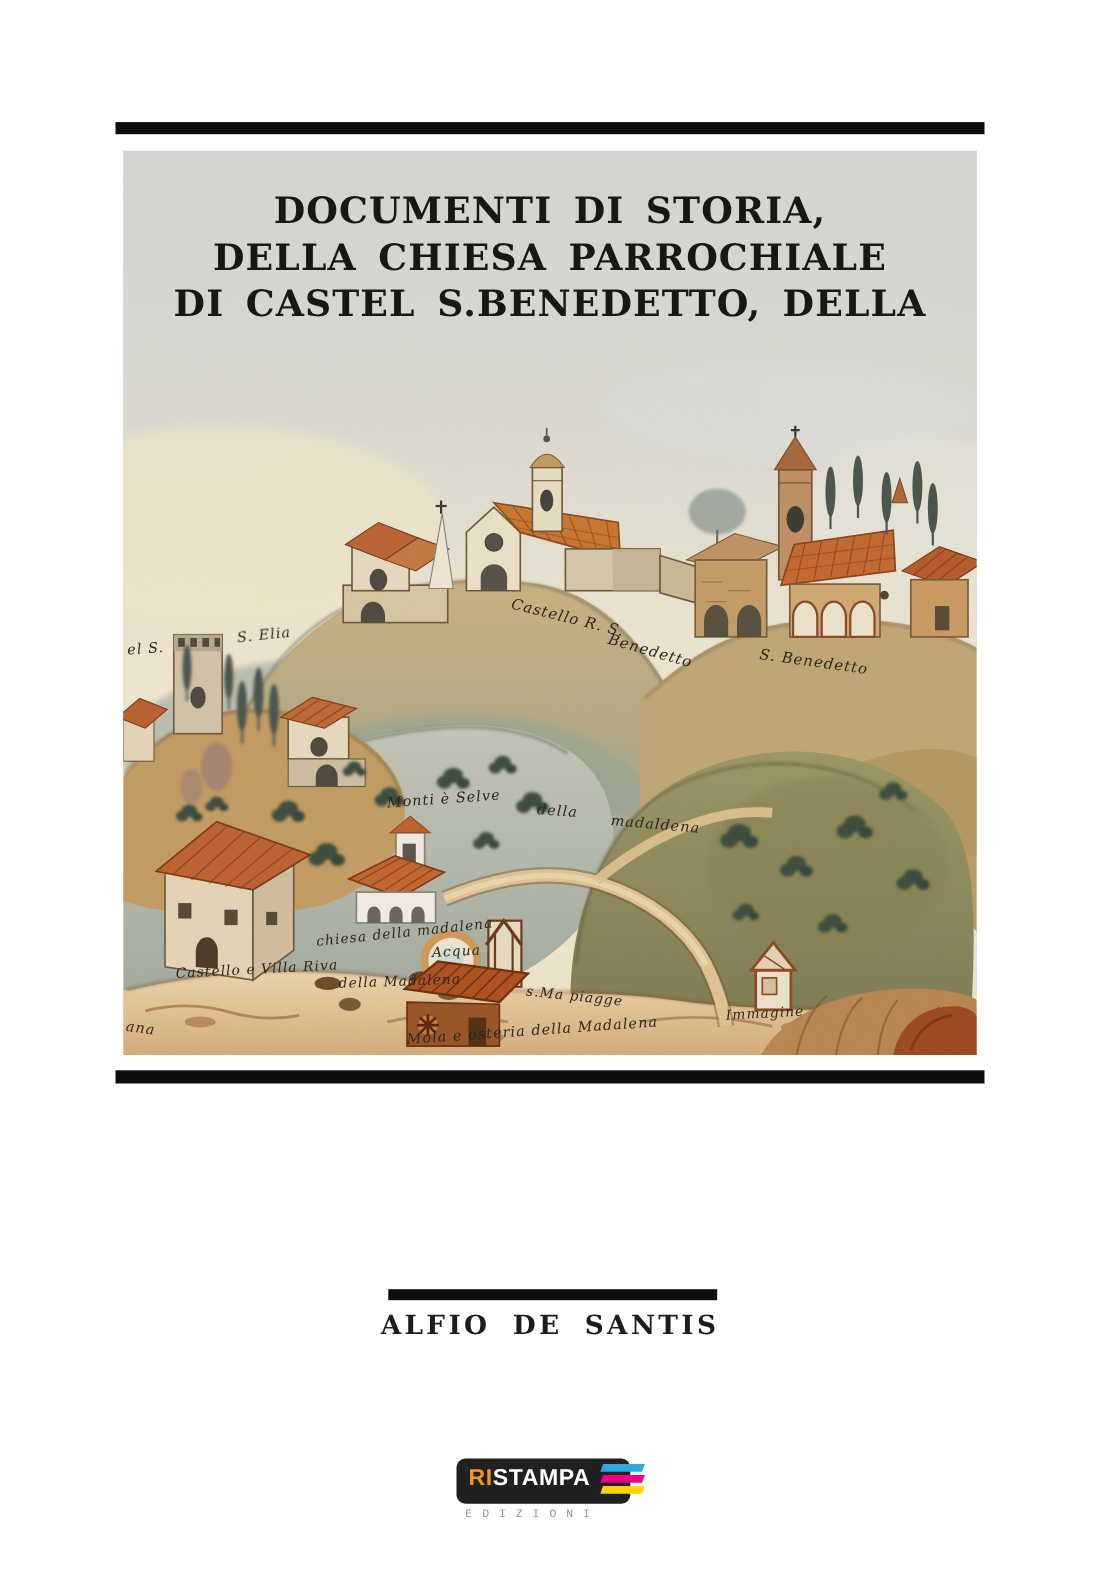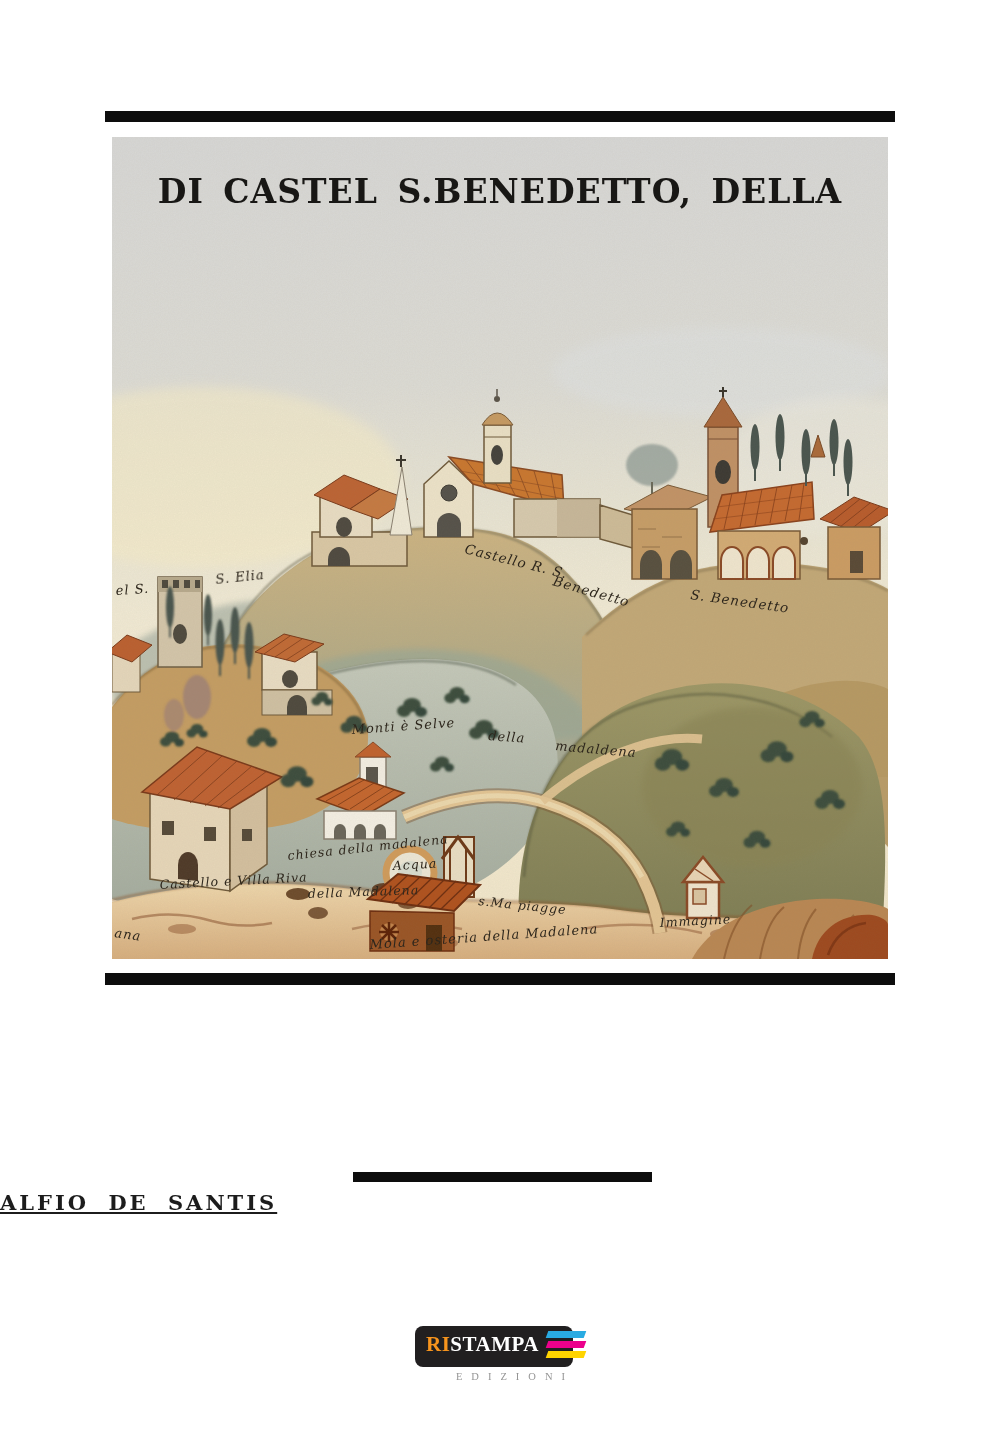--- a/index.html
+++ b/index.html
@@ -11,37 +11,37 @@
   .rule-bottom{left:105px;top:973px;width:790px;height:12px;}
 
   .cover{position:absolute;left:112px;top:137px;width:776px;height:822px;overflow:hidden;background:#d8d8d6;}
   .cover svg{position:absolute;left:0;top:0;display:block;}
 
   .title{position:absolute;left:0;top:34px;width:776px;text-align:center;
          font-family:"DejaVu Serif",serif;font-weight:700;font-size:33px;line-height:42px;
          letter-spacing:1px;word-spacing:7px;color:#181715;}
 
   .author-rule{position:absolute;left:353px;top:1172px;width:299px;height:10px;background:#0d0d0d;}
-  .author-name{position:absolute;left:0;top:1190px;width:1000px;
-         font-family:"DejaVu Serif",serif;font-weight:700;font-size:21px;letter-spacing:3px;
-         word-spacing:9px;color:#1c1c1c;text-decoration:underline;}
+  .author-name{position:absolute;left:0;top:1190px;width:1000px;text-align:center;
+         font-family:"DejaVu Serif",serif;font-weight:700;font-size:24px;letter-spacing:3px;
+         word-spacing:9px;color:#1c1c1c;}
 
   .publisher{position:absolute;left:404px;top:1326px;width:200px;height:64px;}
   .logo-box{position:absolute;left:11px;top:0;width:158px;height:41px;background:#211f20;border-radius:8px;}
-  .logo-text{position:absolute;left:11px;top:6px;font-family:Liberation Serif, serif;
+  .logo-text{position:absolute;left:11px;top:6px;font-family:Liberation Sans, sans-serif;
          font-weight:700;font-size:21px;letter-spacing:0.5px;white-space:nowrap;}
   .logo-text .ri{color:#f7941d;}
   .logo-text .stampa{color:#ffffff;}
   .bars{position:absolute;right:-18px;top:5px;width:44px;}
   .bar{display:block;width:38px;height:7px;margin-bottom:3px;transform:skewX(-20deg);}
   .bar-c{background:#29abe2;}
   .bar-m{background:#ec008c;}
   .bar-y{background:#ffd400;}
-  .tagline{position:absolute;left:10px;top:45px;width:160px;text-align:right;
-         font-family:Liberation Serif, serif;font-size:10.5px;letter-spacing:9px;text-indent:9px;color:#949494;}
+  .tagline{position:absolute;left:10px;top:45px;width:160px;text-align:left;
+         font-family:Liberation Mono, monospace;font-size:10.5px;letter-spacing:9px;text-indent:9px;color:#949494;}
 
   .map-label{font-family:"DejaVu Serif",serif;font-style:italic;fill:#2b241a;letter-spacing:1px;}
 </style>
 </head>
 <body>
 
 <div class="page">
 
   <div class="rule rule-top"></div>
 
@@ -381,20 +381,22 @@
         <text class="map-label" x="366" y="768" font-size="12.5" transform="rotate(6 366 768)">s.Ma piagge</text>
         <text class="map-label" x="548" y="790" font-size="12.5" transform="rotate(-3 548 790)">Immagine</text>
         <text class="map-label" x="258" y="812" font-size="13" transform="rotate(-4 258 812)">Mola e osteria della Madalena</text>
         <text class="map-label" x="2" y="800" font-size="13" transform="rotate(8 2 800)">ana</text>
       </g>
 
       <rect width="776" height="822" filter="url(#grain)" opacity="0.55"></rect>
     </svg>
 
     <div class="title">
+      <div>DOCUMENTI DI STORIA,</div>
+      <div>DELLA CHIESA PARROCHIALE</div>
       <div>DI CASTEL S.BENEDETTO, DELLA</div>
     </div>
   </div>
 
   <div class="rule rule-bottom"></div>
 
   <div class="author-rule"></div>
   <div class="author-name">ALFIO DE SANTIS</div>
 
   <div class="publisher">

